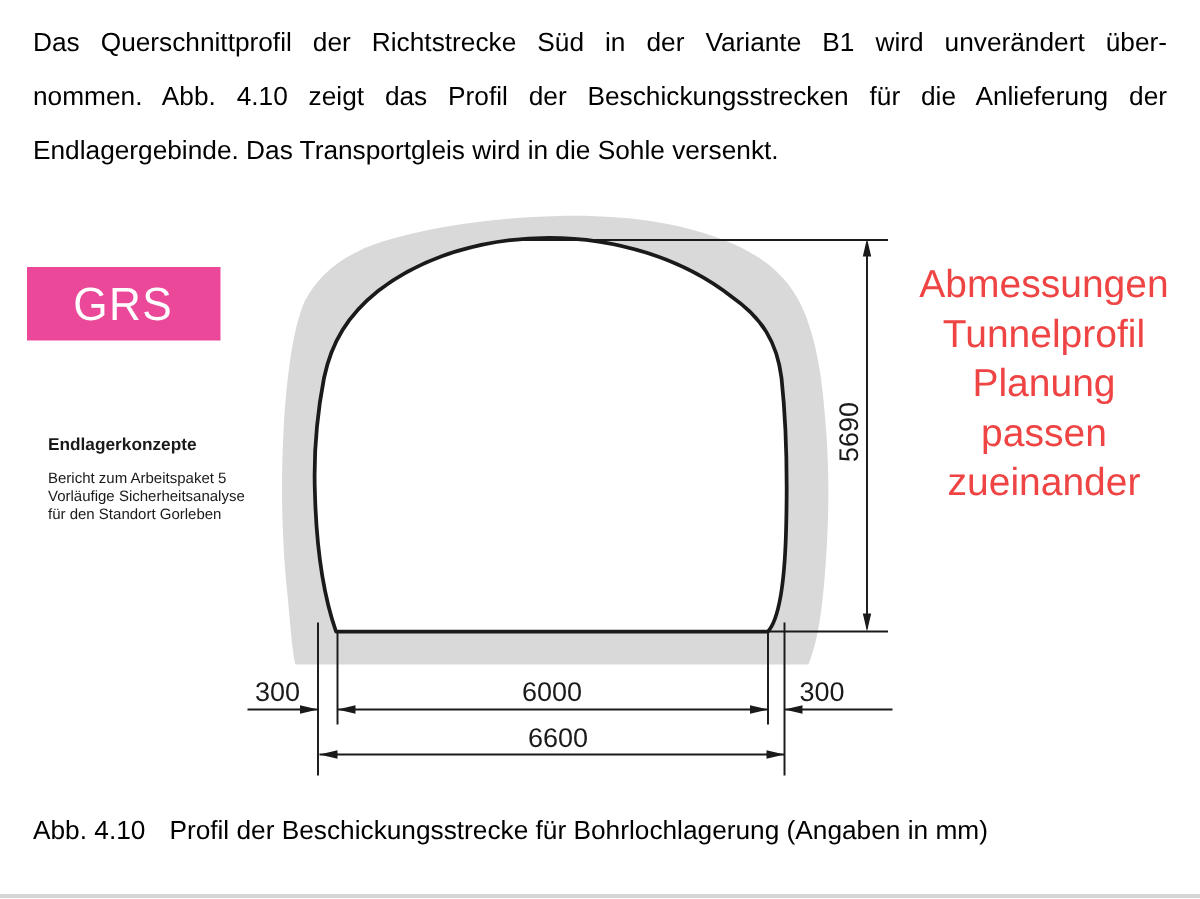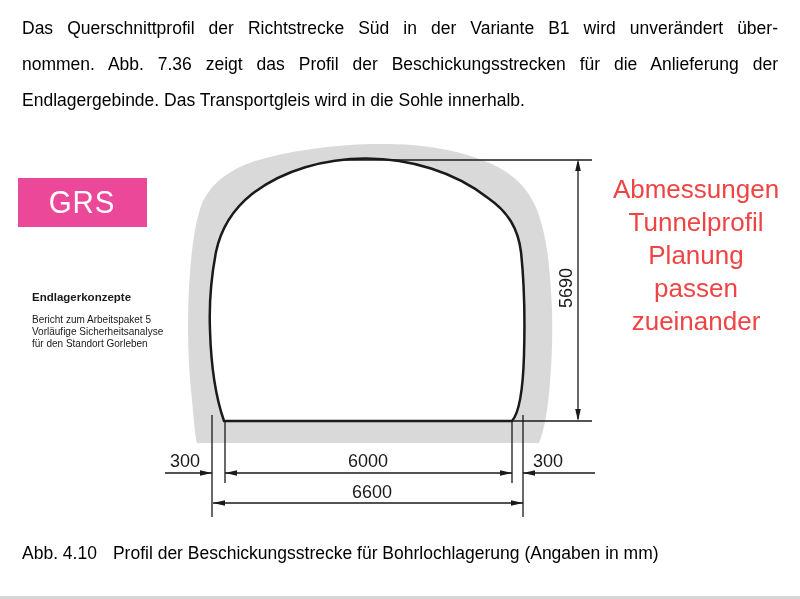--- a/index.html
+++ b/index.html
@@ -61,22 +61,22 @@
     background:#d6d6d6;
   }
 </style>
 </head>
 <body>
 
 <div class="page">
 
   <div class="para">
     <div class="just">Das Querschnittprofil der Richtstrecke Süd in der Variante B1 wird unverändert über-</div>
-    <div class="just">nommen. Abb. 7.36 zeigt das Profil der Beschickungsstrecken für die Anlieferung der</div>
-    <div class="last">Endlagergebinde. Das Transportgleis wird in die Sohle innerhalb.</div>
+    <div class="just">nommen. Abb. 4.10 zeigt das Profil der Beschickungsstrecken für die Anlieferung der</div>
+    <div class="last">Endlagergebinde. Das Transportgleis wird in die Sohle versenkt.</div>
   </div>
 
   <div class="grs-logo" style="background: #ec4899;">
     <span>GRS</span>
   </div>
 
   <div class="report-info">
     <div class="ri-title">Endlagerkonzepte</div>
     <div class="ri-sub">Bericht zum Arbeitspaket 5</div>
     <div>Vorläufige Sicherheitsanalyse</div>

